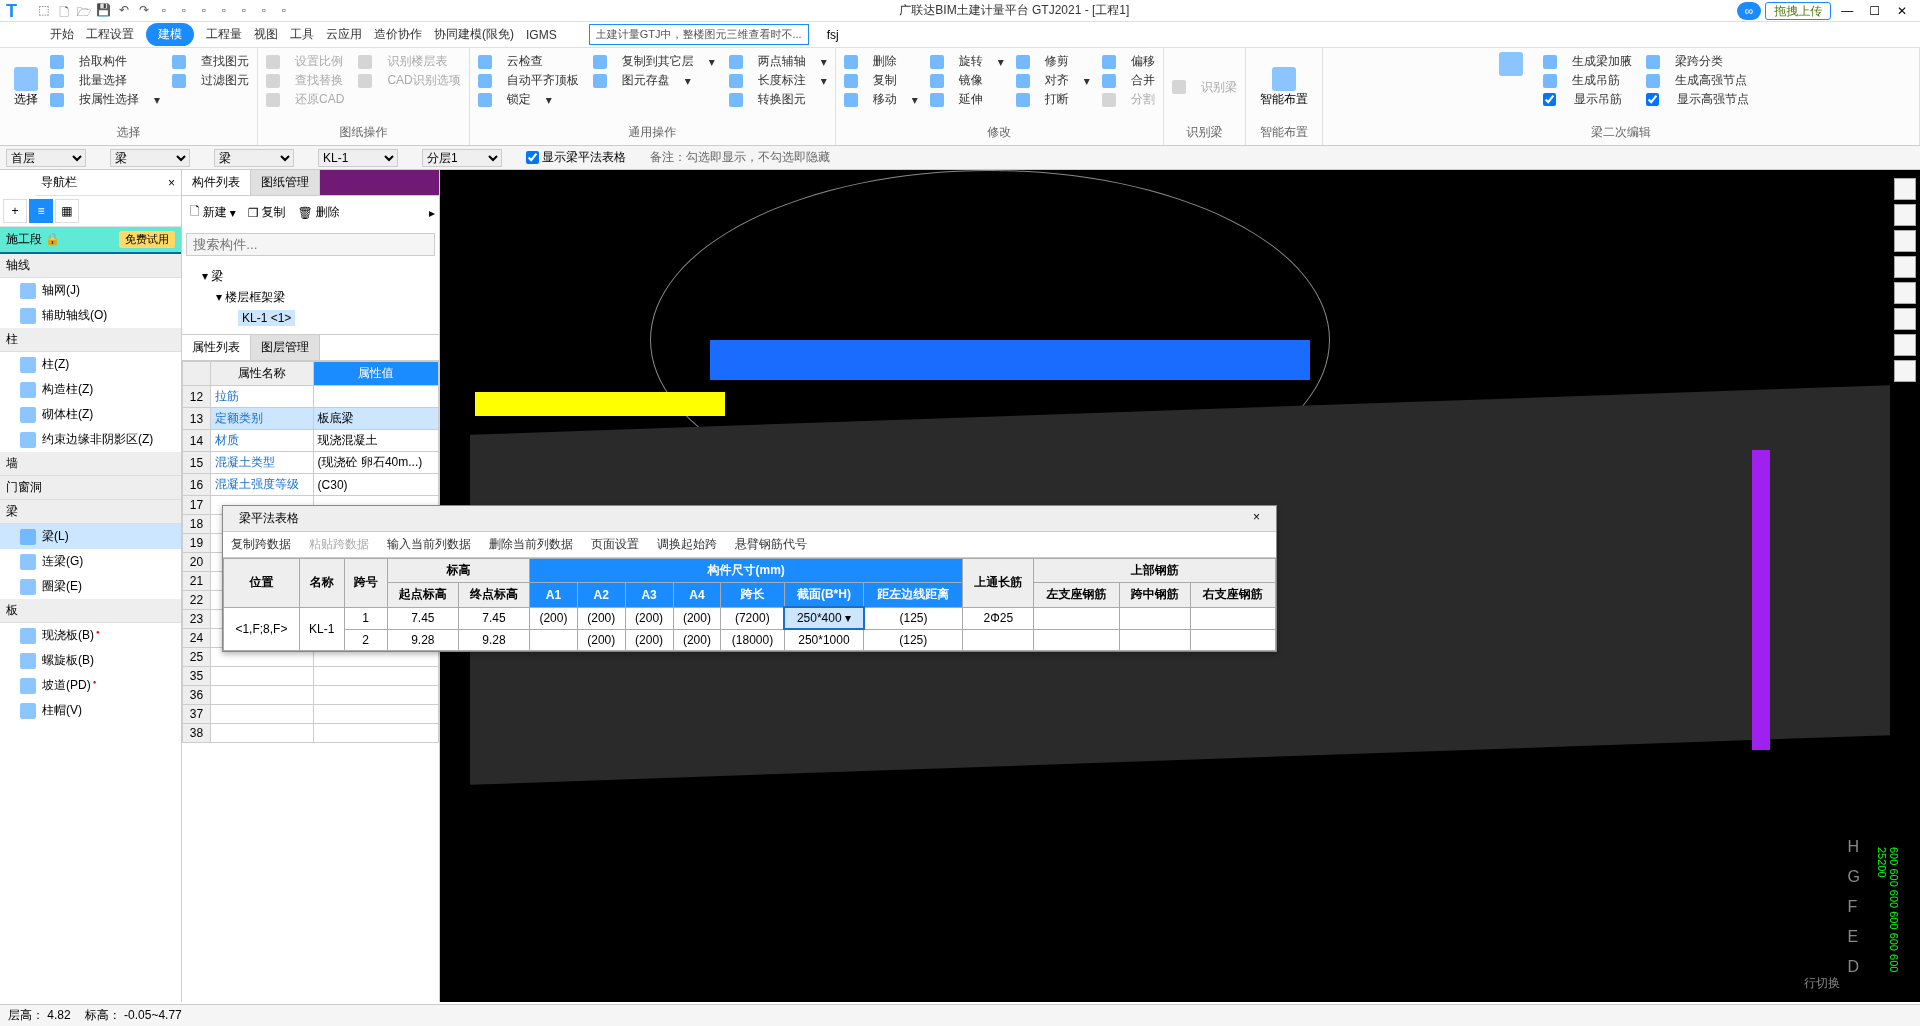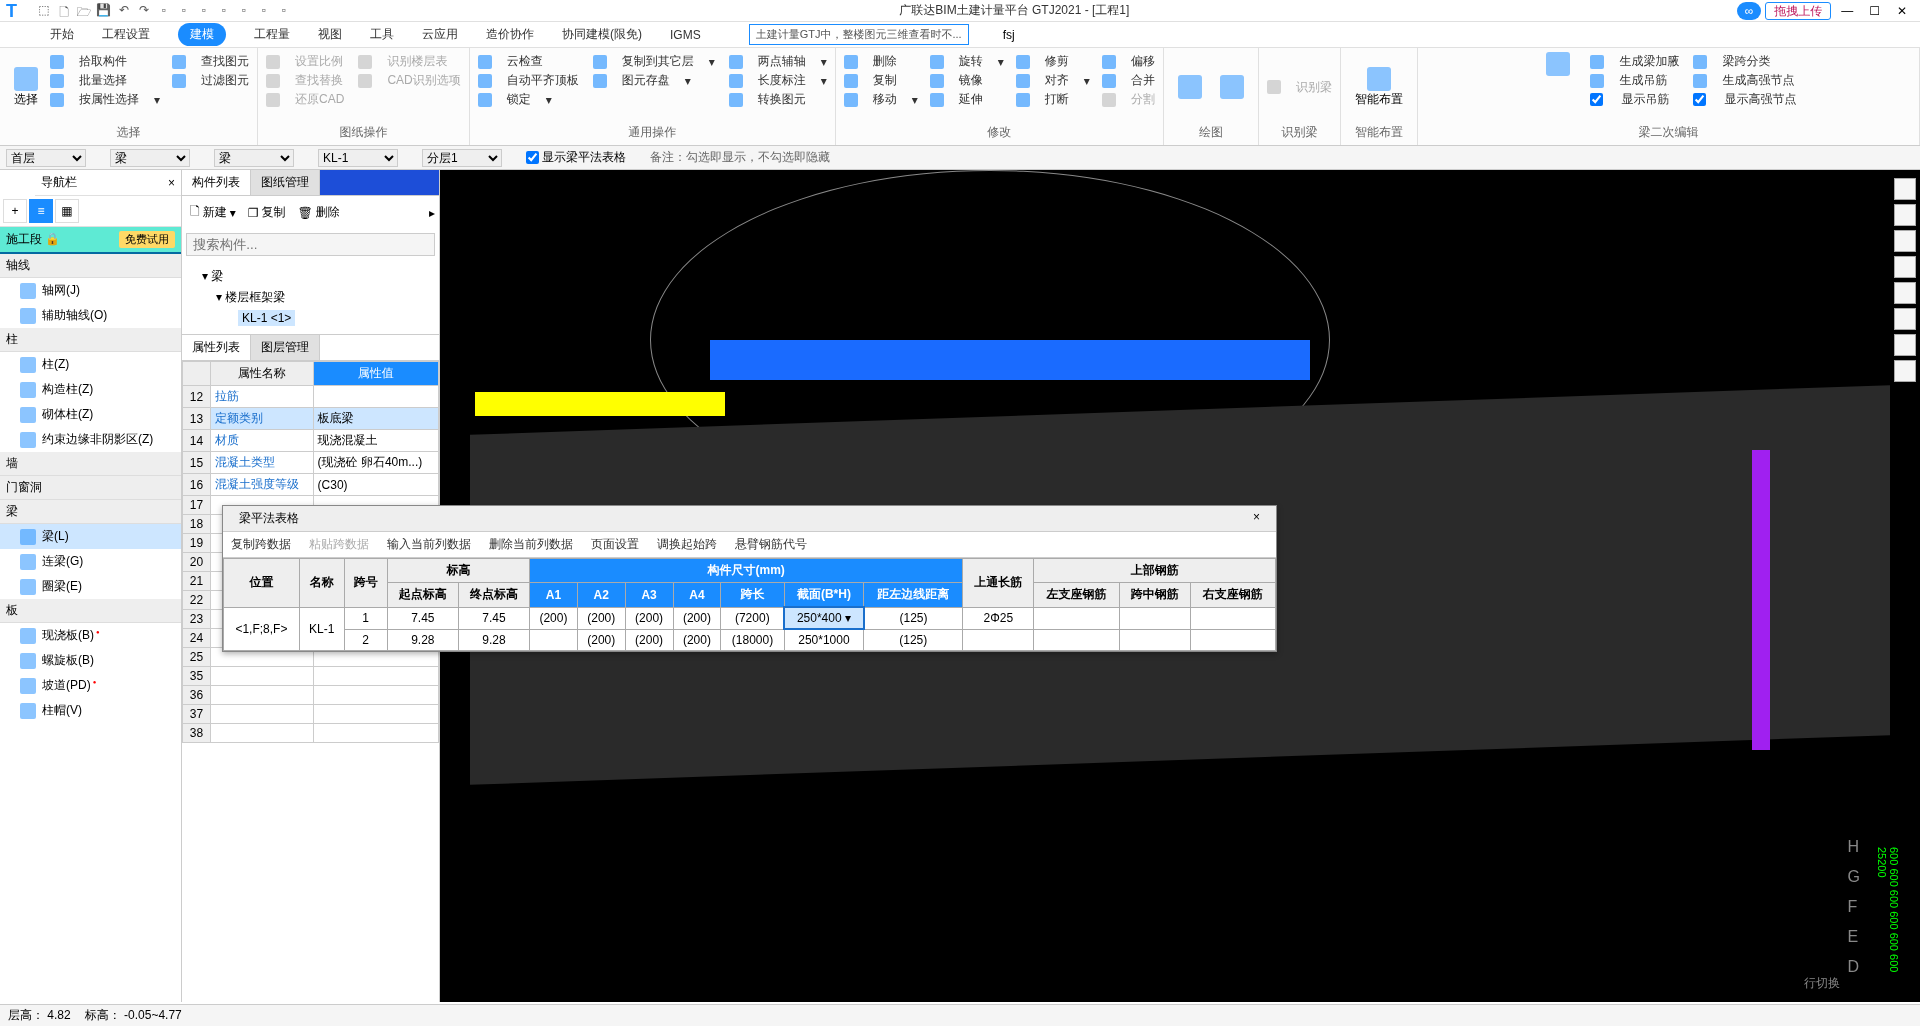--- a/index.html
+++ b/index.html
@@ -5,24 +5,24 @@
 * { box-sizing: border-box; margin: 0; padding: 0; font-family: "Microsoft YaHei", Arial, sans-serif; }
 body { font-size: 12px; background: #fff; overflow: hidden; }
 
 .titlebar { height: 22px; display: flex; align-items: center; padding: 0 6px; border-bottom: 1px solid #e0e0e0; }
 .titlebar .logo { width: 20px; height: 20px; color: #1a8cff; font-weight: bold; font-size: 18px; }
 .titlebar .qat { display: flex; gap: 4px; margin-left: 10px; }
 .titlebar .qat span { width: 16px; height: 16px; display: inline-block; text-align: center; color: #555; }
 .titlebar .title { flex: 1; text-align: center; color: #333; }
 .titlebar .rightctl { display: flex; gap: 4px; align-items: center; }
 .titlebar .cloud { background: #1a8cff; color: #fff; border-radius: 10px; padding: 0 8px; height: 18px; display: flex; align-items: center; }
-.titlebar .upload { border: 1px solid #1a8cff; color: #be185d; padding: 0 8px; height: 18px; border-radius: 3px; }
+.titlebar .upload { border: 1px solid #1a8cff; color: #4d7c0f; padding: 0 8px; height: 18px; border-radius: 3px; }
 .winbtns span { display: inline-block; width: 24px; text-align: center; }
 
-.menubar { height: 26px; display: flex; align-items: center; padding: 0 50px 0 50px; gap: 28px; border-bottom: 1px solid #e0e0e0; background: #fff; }
+.menubar { height: 26px; display: flex; align-items: center; padding: 0 50px 0 50px; gap: 12px; border-bottom: 1px solid #e0e0e0; background: #fff; }
 .menubar .item { color: #333; cursor: pointer; }
 .menubar .item.active { background: #1a8cff; color: #fff; padding: 3px 12px; border-radius: 12px; }
 .searchbox { border: 1px solid #1a8cff; padding: 2px 6px; color: #555; margin-left: 20px; font-size: 11px; flex-shrink: 0; }
 
 .ribbon { height: 98px; display: flex; border-bottom: 1px solid #ccc; background: #fcfcfc; }
 .ribbon .group { border-right: 1px solid #e0e0e0; display: flex; flex-direction: column; padding: 4px 6px; }
 .ribbon .gbody { flex: 1; display: flex; flex-direction: column; gap: 2px; justify-content: center; }
 .ribbon .cmd { color: #333; display: flex; align-items: center; gap: 15px; white-space: nowrap; font-size: 12px; padding: 1px 2px; }
 .ribbon .cmd.disabled { color: #aaa; }
 .ribbon .cmd .ic { width: 14px; height: 14px; display: inline-block; background: #1a8cff; border-radius: 2px; opacity: 0.6; }
@@ -45,21 +45,21 @@
 .navtool span.active { background: #1a8cff; color: #fff; border-color: #1a8cff; }
 .sectionhdr { display: flex; align-items: center; justify-content: space-between; padding: 4px 6px; background: #5eead4; border-bottom: 2px solid #0369a1; }
 .trial { background: #ffd966; padding: 1px 6px; font-size: 11px; border-radius: 2px; }
 .navcat { background: #eee; padding: 3px 6px; font-weight: normal; border-bottom: 1px solid #ddd; }
 .navitem { padding: 4px 6px 4px 20px; display: flex; align-items: center; gap: 6px; cursor: pointer; }
 .navitem.active { background: #cde6ff; }
 .navitem .ic { width: 16px; height: 16px; background: #1a8cff; border-radius: 2px; opacity: 0.5; }
 .reddot::after { content: "●"; color: red; font-size: 6px; margin-left: 2px; vertical-align: super; }
 
 .midcol { width: 258px; border-right: 1px solid #ccc; display: flex; flex-direction: column; }
-.tabs { display: flex; border-bottom: 1px solid #ccc; background: #1d4ed8; }
+.tabs { display: flex; border-bottom: 1px solid #ccc; background: #701a75; }
 .tabs .tab { padding: 4px 10px; border-right: 1px solid #ccc; background: #e0e0e0; cursor: pointer; }
 .tabs .tab.active { background: #fff; }
 .listtool { display: flex; gap: 4px; padding: 4px; align-items: center; }
 .listtool .btn { display: flex; align-items: center; gap: 3px; padding: 2px 4px; }
 .searchrow { padding: 4px; }
 .searchrow input { width: 100%; border: 1px solid #ccc; padding: 3px 20px 3px 6px; background: #f5f5f5; }
 .tree { padding: 6px; flex: 0 0 auto; }
 .tree .node { padding: 2px 0 2px 14px; }
 .tree .sel { background: #cde6ff; display: inline-block; padding: 1px 4px; }
 
@@ -276,31 +276,20 @@
             <span class="ic"></span>
             <span>合并</span>
           </div>
         <div class="cmd disabled">
             <span class="ic"></span>
             <span>分割</span>
           </div>
       </div>
     </div>
     <div class="glabel">修改</div>
-  </div>
-  <div class="group">
-    <div class="gbody" style="flex-direction:row">
-      <div class="bigbtn">
-          <span class="ic"></span>
-        </div>
-      <div class="bigbtn">
-          <span class="ic"></span>
-        </div>
-    </div>
-    <div class="glabel">绘图</div>
   </div>
   <div class="group">
     <div class="gbody">
       <div class="cmd disabled">
           <span class="ic"></span>
           <span>识别梁</span>
         </div>
     </div>
     <div class="glabel">识别梁</div>
   </div>

